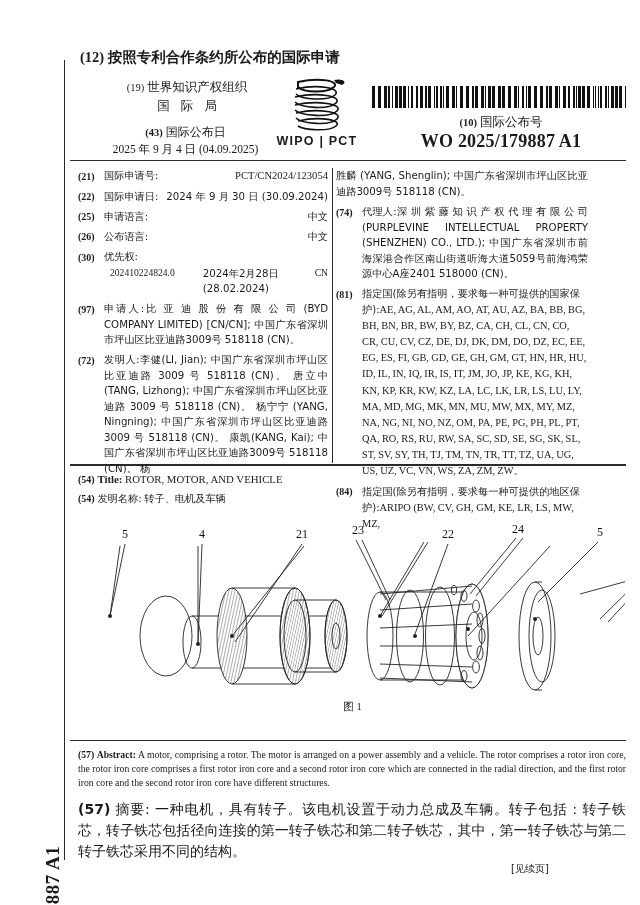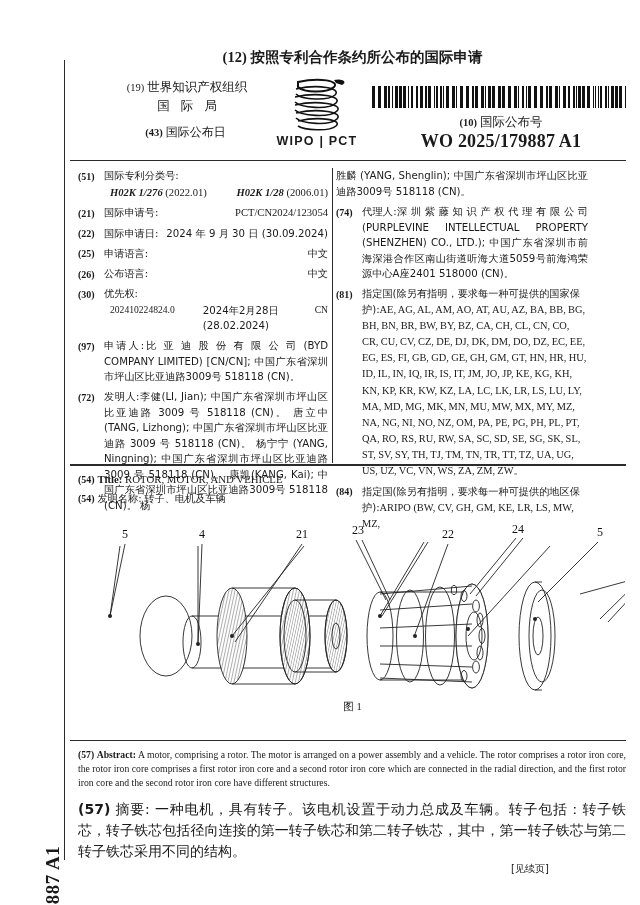--- a/index.html
+++ b/index.html
@@ -54,21 +54,21 @@
     letter-spacing: 0.5px;
     white-space: nowrap;
   }
 
   
   .hdr-title {
     position: absolute;
     left: 80px;
     top: 48px;
     width: 545px;
-    text-align: center;
+    text-align: left;
     font-size: 14.5px;
     font-weight: bold;
   }
   .hdr-title .code { font-weight: bold; }
 
   .wipo-left {
     position: absolute;
     left: 92px;
     top: 78px;
     width: 190px;
@@ -279,20 +279,21 @@
       <span>世界知识产权组织</span>
     </div>
     <div class="l2">国 际 局</div>
   </div>
 
   <div class="pubdate">
     <div>
       <span class="code">(43)</span>
       <span>国际公布日</span>
     </div>
+    <div class="dt">2025 年 9 月 4 日 (04.09.2025)</div>
   </div>
 
   <div class="logo">
     <svg width="98" height="58" viewBox="0 0 98 58">
       <g fill="none" stroke="#111" stroke-width="1.6">
         <path d="M30 6 C52 1, 72 5, 66 11 C60 17, 36 17, 30 11 Z" stroke-width="2"></path>
         <path d="M28 13 C50 8, 74 12, 67 19 C60 25, 34 24, 28 18"></path>
         <path d="M27 21 C49 16, 75 20, 68 27 C61 34, 33 32, 27 26"></path>
         <path d="M27 29 C49 24, 76 28, 69 35 C62 42, 33 40, 27 34"></path>
         <path d="M28 37 C50 32, 76 36, 69 43 C62 50, 34 48, 28 42"></path>
@@ -374,32 +375,20 @@
   </div>
   <div class="pubno">WO 2025/179887 A1</div>
 
   <div class="rule" style="left:70px; top:160px; width:556px;"></div>
   <div class="rule" style="left:332px; top:168px; width:1px; height:295px;"></div>
   <div class="rule thick" style="left:70px; top:464px; width:556px;"></div>
   <div class="rule" style="left:70px; top:740px; width:556px;"></div>
 
   <div class="col col-left">
 
-    <div class="fld">
-      <div class="tag">(51)</div>
-      <div class="body">
-        <div class="cjk">国际专利分类号:</div>
-        <div class="ipc-row">
-          <span><span class="ital-bold">H02K 1/276</span>
-            <span>(2022.01)</span></span>
-          <span><span class="ital-bold">H02K 1/28</span>
-            <span>(2006.01)</span></span>
-        </div>
-      </div>
-    </div>
 
     <div class="fld">
       <div class="tag">(21)</div>
       <div class="body valrow">
         <span class="cjk inline-lbl">国际申请号:</span>
         <span>PCT/CN2024/123054</span>
       </div>
     </div>
 
     <div class="fld">

